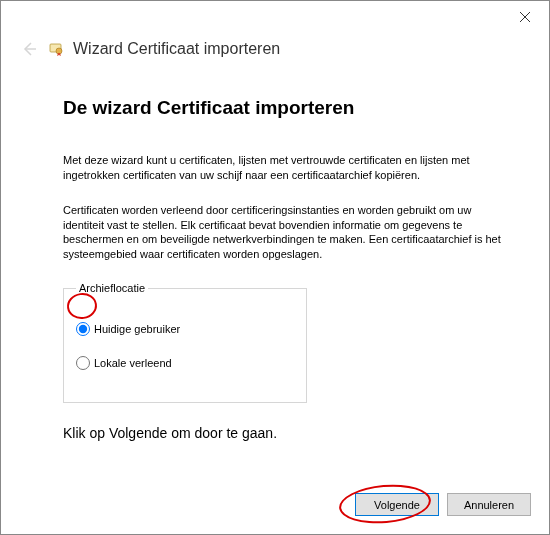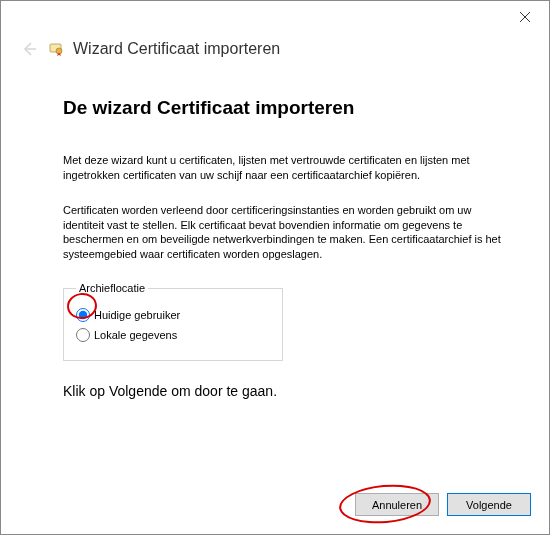--- a/index.html
+++ b/index.html
@@ -75,33 +75,33 @@
     .info-text {
       font-size: 11px;
       color: #000;
       line-height: 1.35;
       margin-bottom: 20px;
     }
     .fieldset {
       border: 1px solid #d6d6d6;
       padding: 8px 16px 12px 12px;
       margin-top: 4px;
-      width: 220px;
+      width: 244px;
       position: relative;
     }
     .legend {
       font-size: 11px;
       color: #000;
       padding: 0 3px;
     }
     .radio-row {
       display: flex;
       align-items: center;
       gap: 4px;
-      margin: 6px 0;
+      margin: 20px 0;
       position: relative;
     }
     .radio-row input[type="radio"] {
       width: 14px;
       height: 14px;
       cursor: pointer;
     }
     .radio-label {
       font-size: 11px;
       color: #000;
@@ -190,28 +190,28 @@
     <p class="info-text">Certificaten worden verleend door certificeringsinstanties en worden gebruikt om uw identiteit vast te stellen. Elk certificaat bevat bovendien informatie om gegevens te beschermen en om beveiligde netwerkverbindingen te maken. Een certificaatarchief is het systeemgebied waar certificaten worden opgeslagen.</p>
 
     <fieldset class="fieldset">
       <legend class="legend">Archieflocatie</legend>
       <label class="radio-row">
         <input type="radio" name="loc" checked="" style="">
         <span class="radio-label">Huidige gebruiker</span>
       </label>
       <label class="radio-row">
         <input type="radio" name="loc" style="">
-        <span class="radio-label">Lokale gegevens</span>
+        <span class="radio-label">Lokale verleend</span>
       </label>
     </fieldset>
 
     <p class="bottom-text">Klik op Volgende om door te gaan.</p>
   </div>
 
   <div class="button-bar">
+    <button class="btn primary">Volgende</button>
     <button class="btn">Annuleren</button>
-    <button class="btn primary">Volgende</button>
   </div>
 
   <div class="hand-circle circle-radio"></div>
   <div class="hand-circle circle-btn"></div>
 
 </div>
 
 </body></html>

